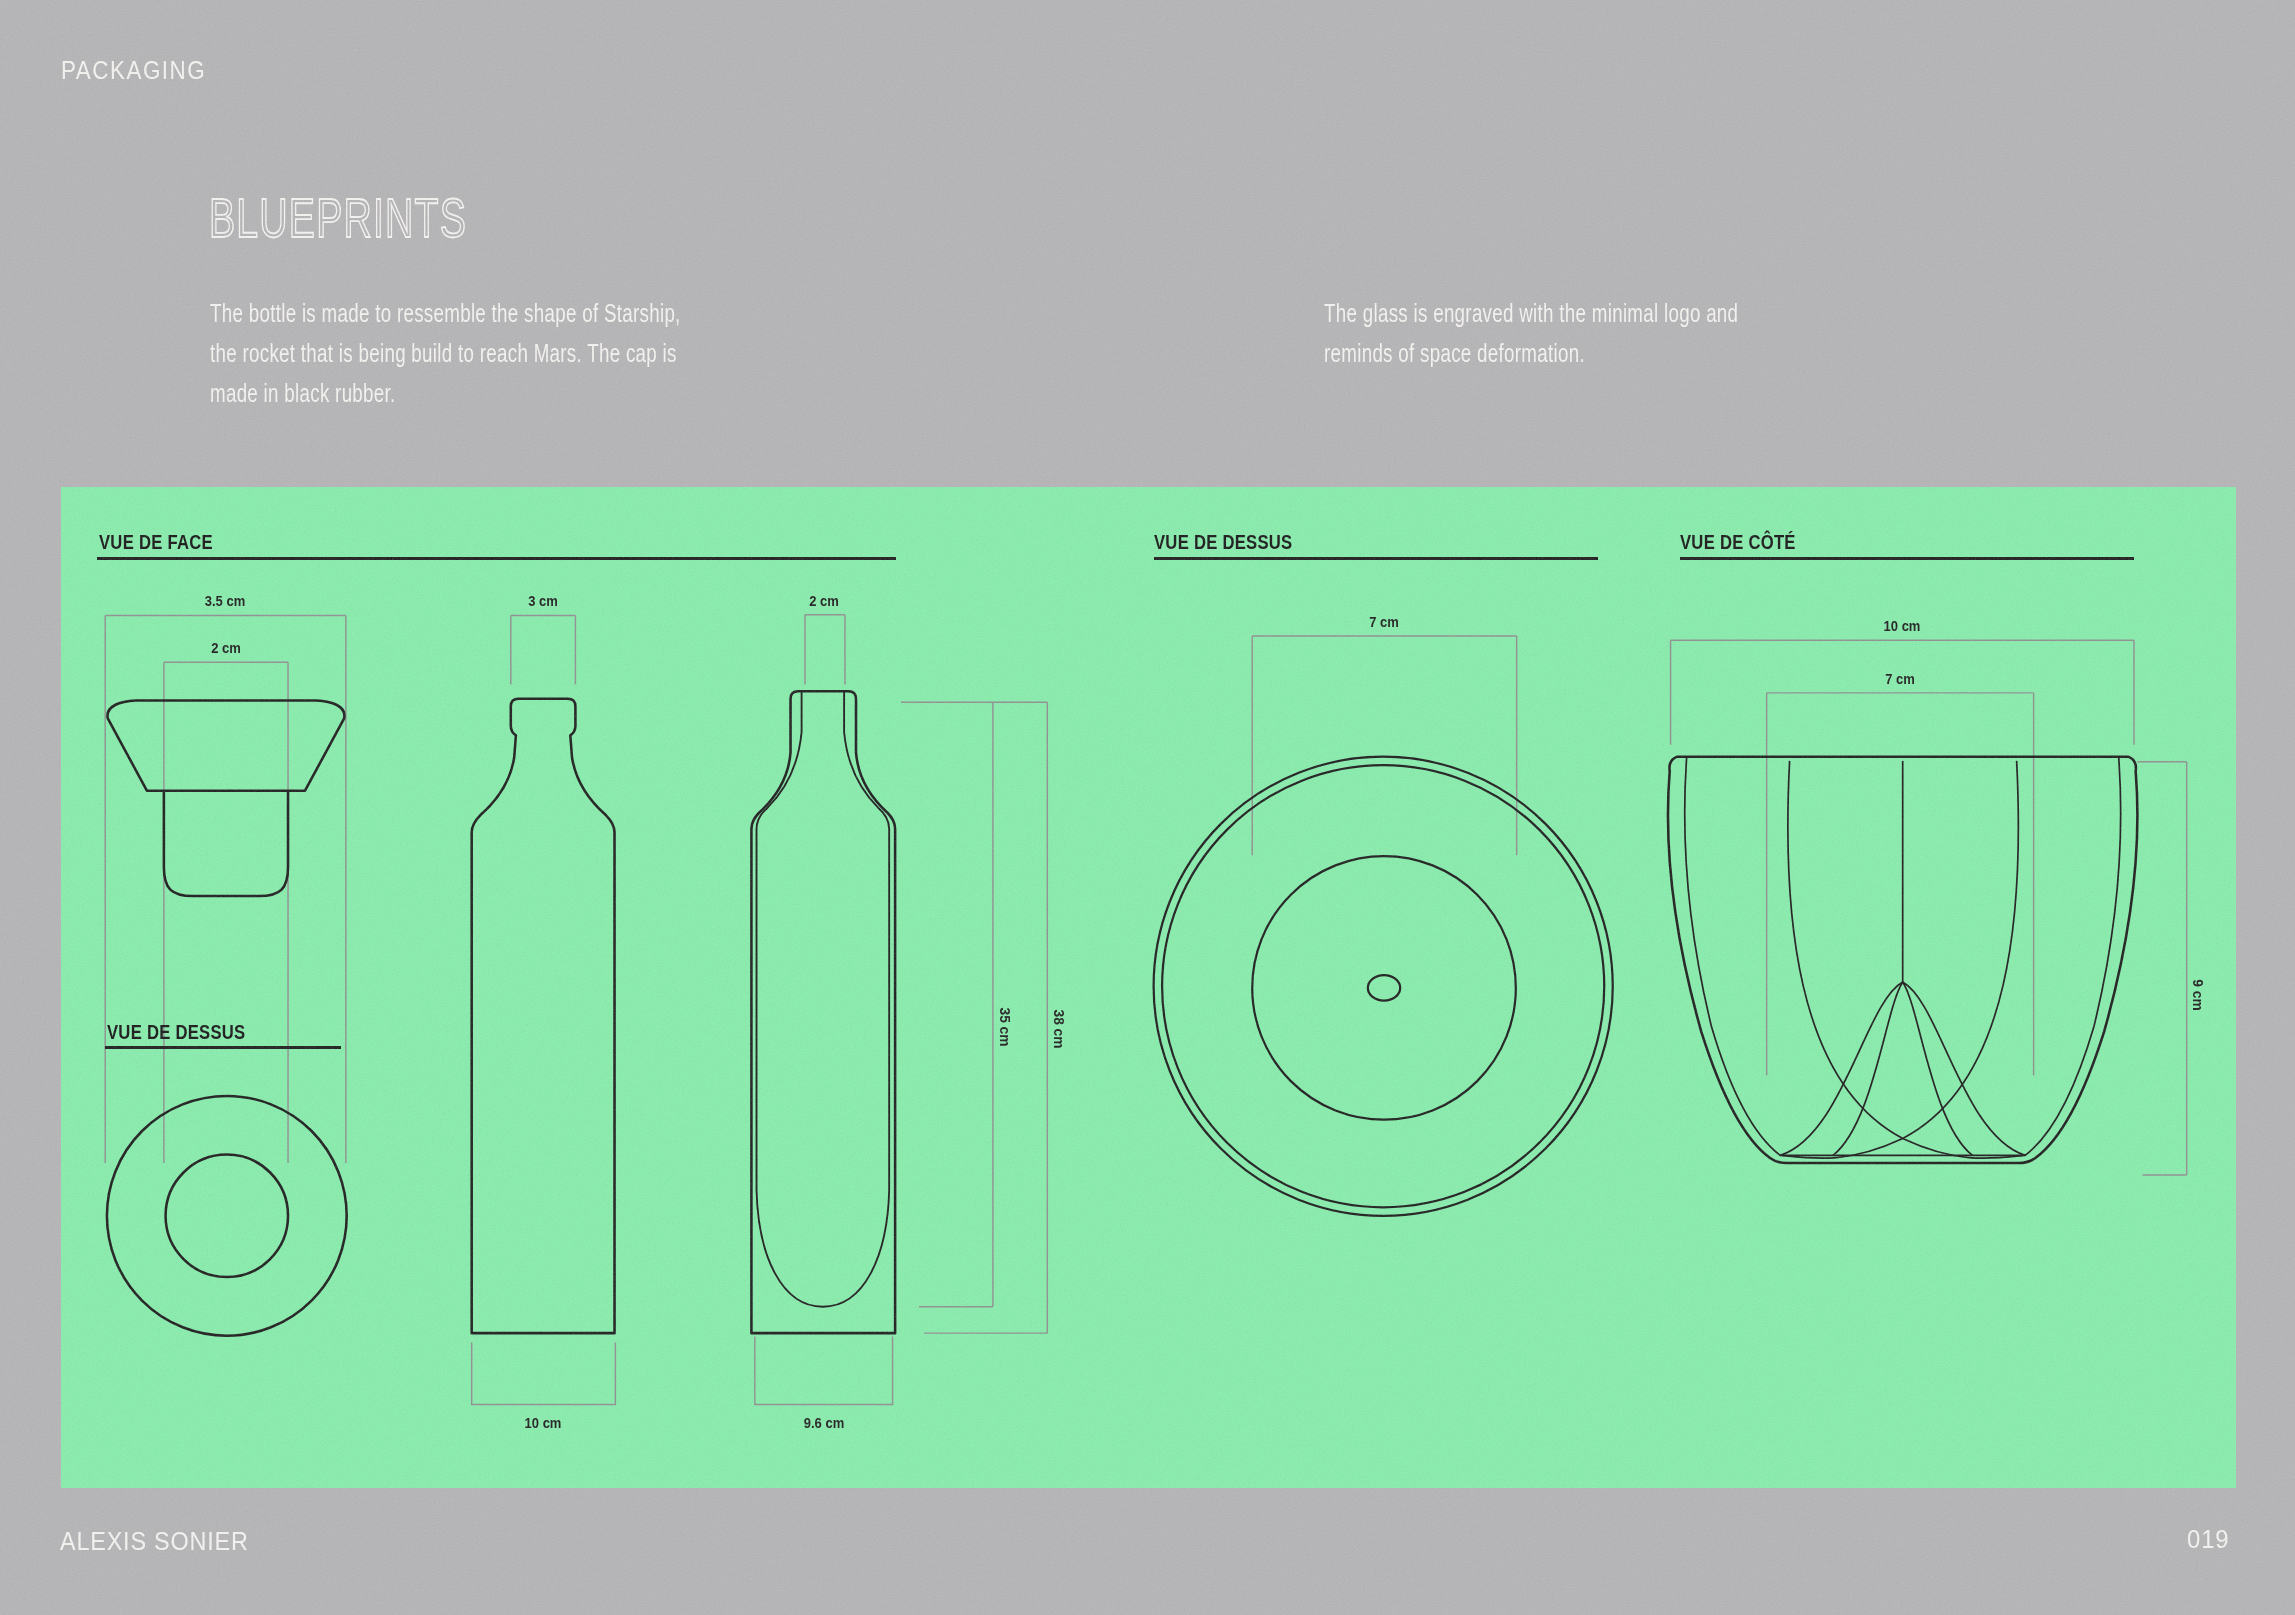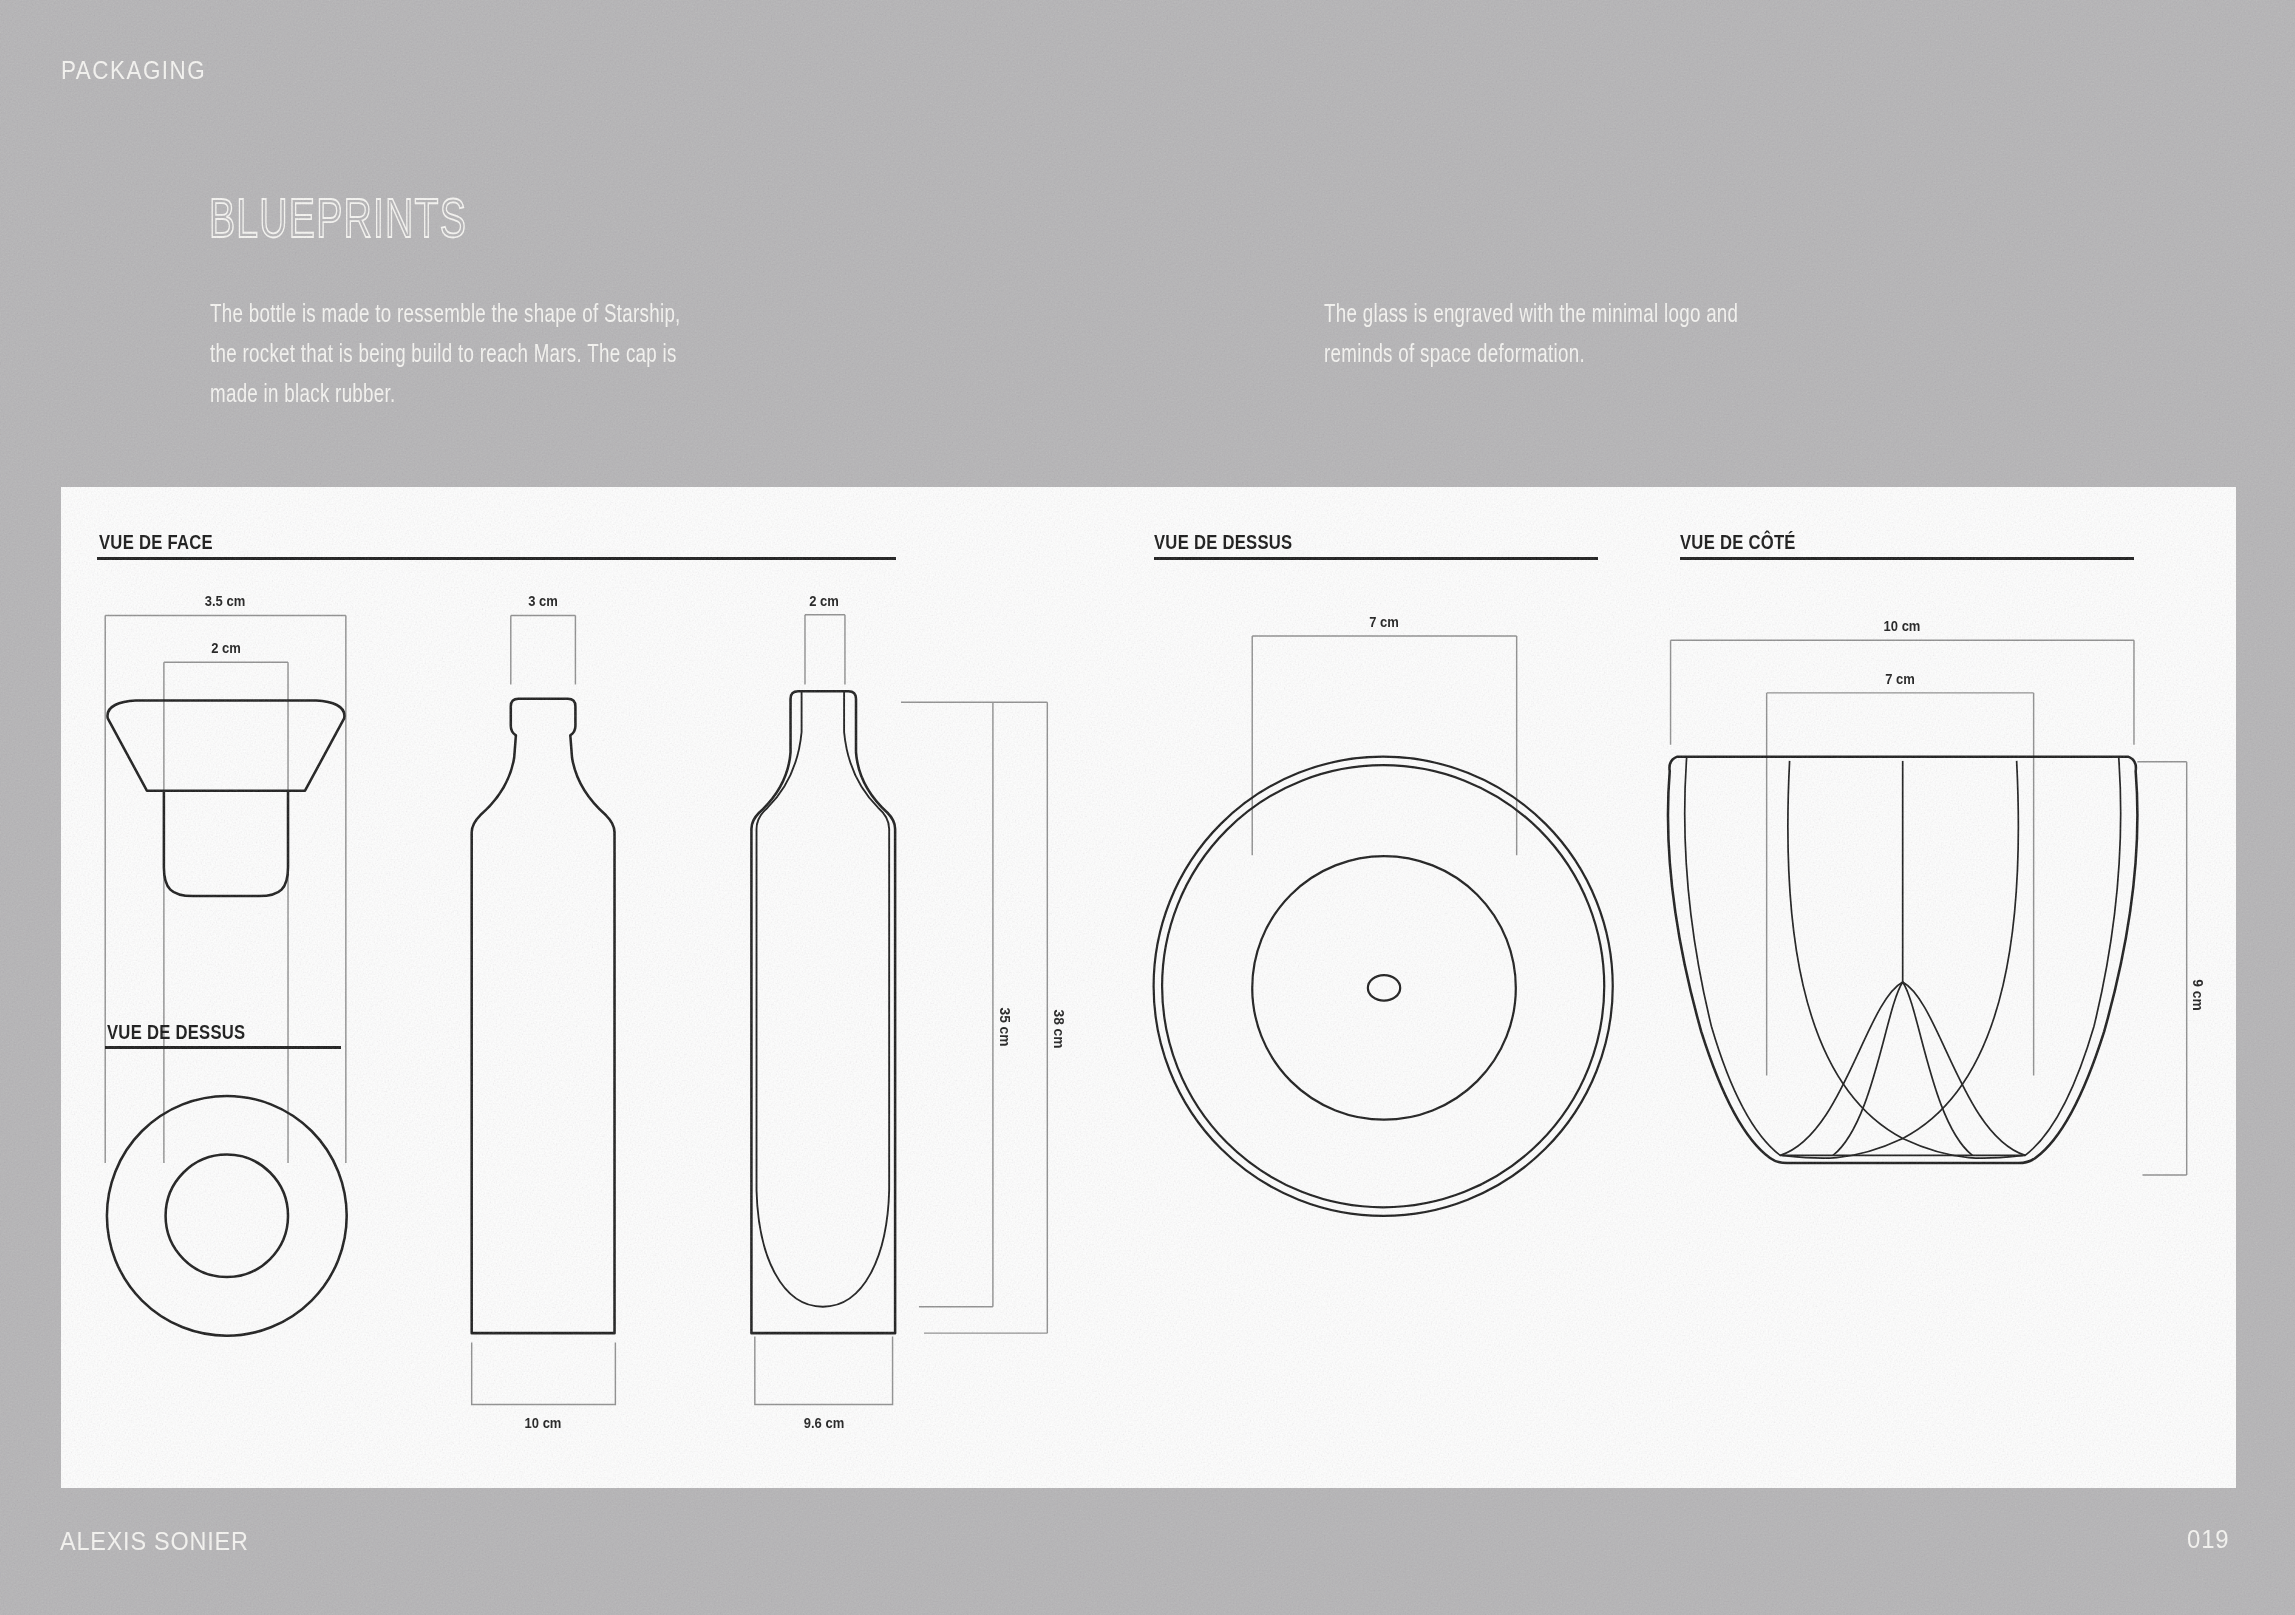--- a/index.html
+++ b/index.html
@@ -28,21 +28,21 @@
   .footer-author{
     position:absolute;left:60px;top:1526px;font-size:26px;letter-spacing:0.9px;
     transform:scaleX(.90);transform-origin:0 0;white-space:nowrap;
   }
   .footer-page{
     position:absolute;left:2187px;top:1524px;font-size:26px;letter-spacing:0.9px;
     transform:scaleX(.92);transform-origin:0 0;white-space:nowrap;
   }
   .panel{
     position:absolute;left:61px;top:487px;width:2175px;height:1001px;
-    background:#ffffff;
+    background:#86efac;
   }
   .draw{position:absolute;left:0;top:0;}
   .sec-label{
     position:absolute;font-size:19.6px;font-weight:700;color:#141414;
     transform:scaleX(.85);transform-origin:0 0;white-space:nowrap;letter-spacing:0.3px;
   }
   .rule{position:absolute;height:2.6px;background:#1a1a1a;}
   .dim{
     position:absolute;font-size:15.3px;font-weight:600;color:#1c1c1c;white-space:nowrap;
     transform:translateX(-50%) scaleX(.85);

